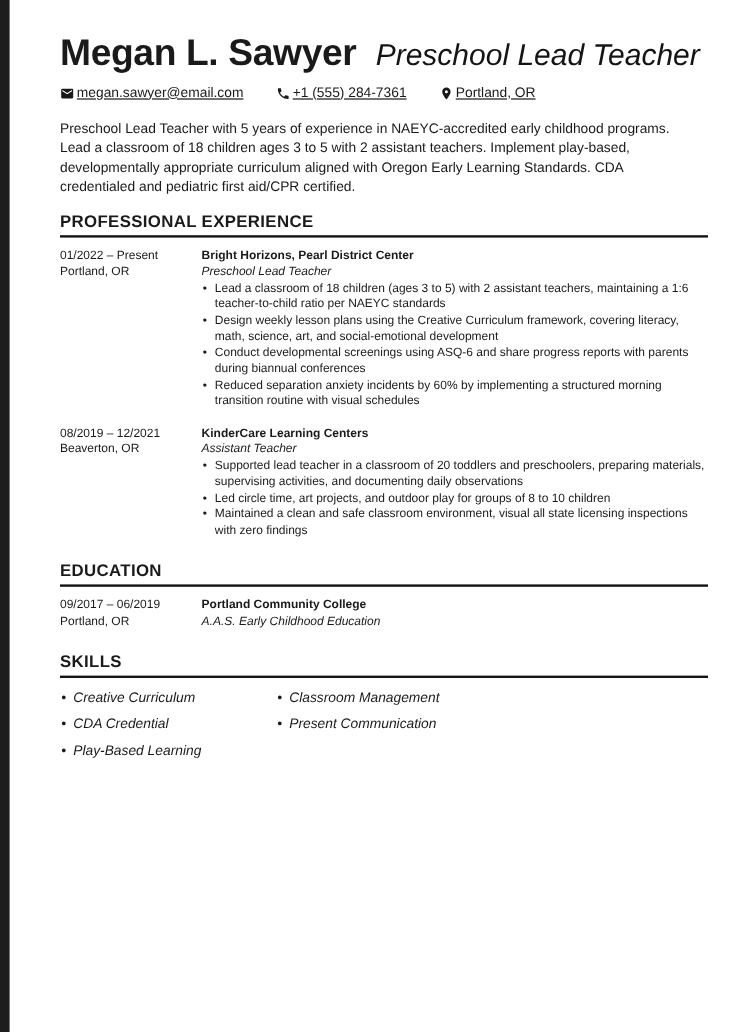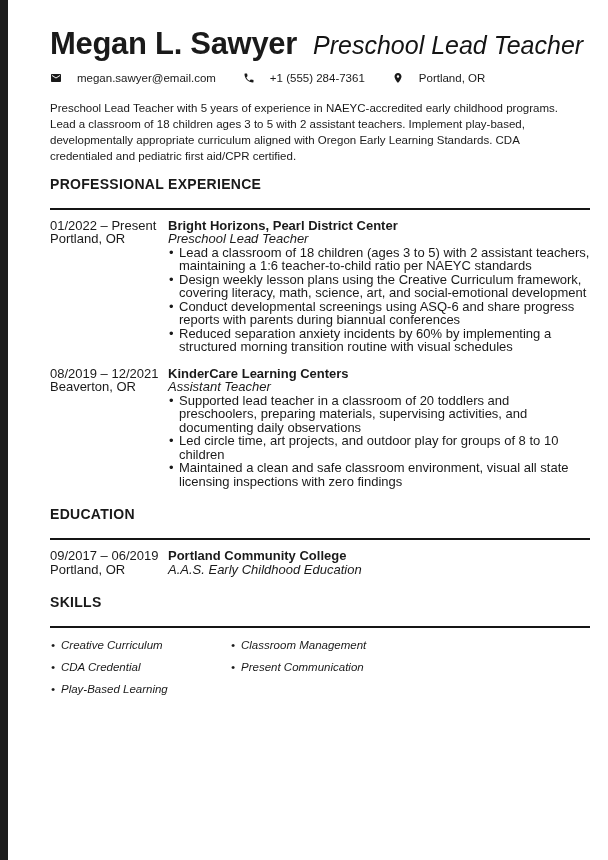--- a/index.html
+++ b/index.html
@@ -7,30 +7,30 @@
   body { font-family:"Liberation Sans", sans-serif; background:#ffffff; color:#1a1a1a; }
   .page { position:relative; width:608px; height:860px; background:#ffffff; overflow:hidden; }
   .edge-strip { position:absolute; left:0; top:0; width:8px; height:860px; background:#1d1d1d; }
   .content { position:absolute; left:50px; top:0; width:540px; }
 
   .name-row { margin-top:26px; display:flex; align-items:baseline; gap:16px; }
   .name { font-size:31px; font-weight:800; letter-spacing:-0.3px; line-height:1.15; }
   .headline { font-size:25px; font-style:italic; font-weight:400; color:#141414; }
 
   .contact { display:flex; align-items:center; gap:27px; margin-top:10px; font-size:11.5px; }
-  .contact-item { display:flex; align-items:center; gap:15px; }
+  .contact-item { display:flex; align-items:center; gap:2px;text-decoration:underline; }
   .contact-item svg { width:12px; height:12px; fill:#1a1a1a; flex-shrink:0; }
 
   .summary { margin-top:16px; font-size:11.5px; line-height:16px; max-width:532px; }
 
   .section-heading { margin-top:12px; font-size:14px; font-weight:700; letter-spacing:0.3px;
-    padding-bottom:16px; border-bottom:2px solid #151515; }
+    padding-bottom:4px; border-bottom:2px solid #151515; }
   .section-heading.spaced { margin-top:18px; }
 
-  .entry { display:flex; margin-top:9px; font-size:13px; line-height:13.5px; }
+  .entry { display:flex; margin-top:9px; font-size:10px; line-height:13.5px; }
   .entry + .entry { margin-top:13px; }
   .entry-left { width:118px; flex-shrink:0; }
   .entry-right { flex:1; }
   .company { font-weight:700; }
   .role { font-style:italic; }
   ul.bullets { list-style:none; margin:0; padding:0; }
   ul.bullets li { position:relative; padding-left:11px; }
   ul.bullets li::before { content:"\2022"; position:absolute; left:1px; }
 
   .skills-grid { display:flex; margin-top:11px; font-size:11.5px; }

